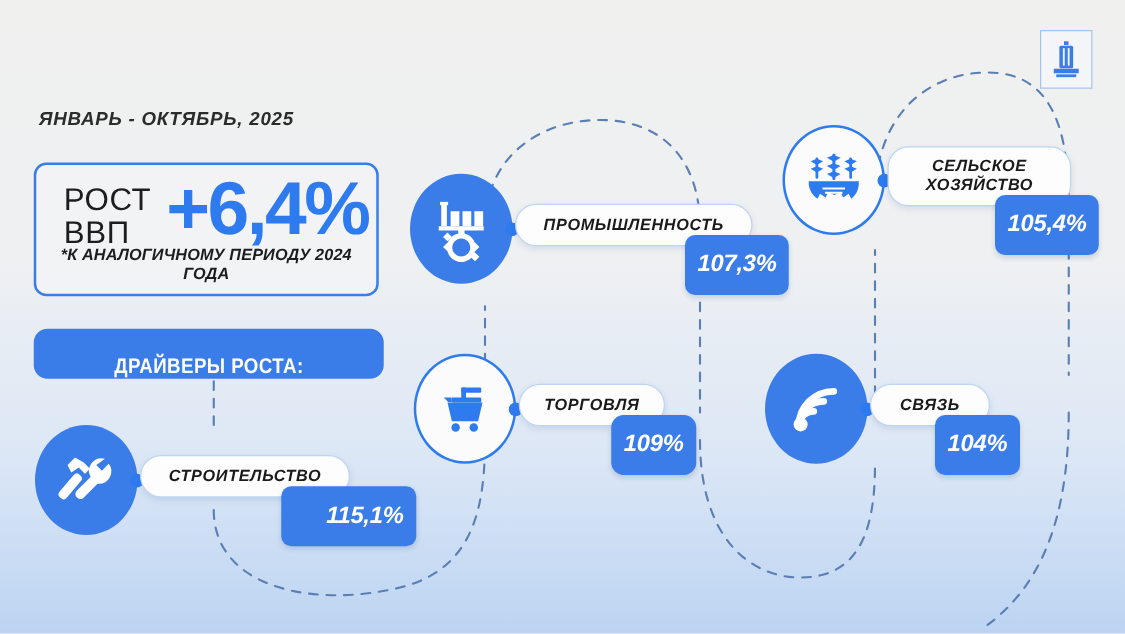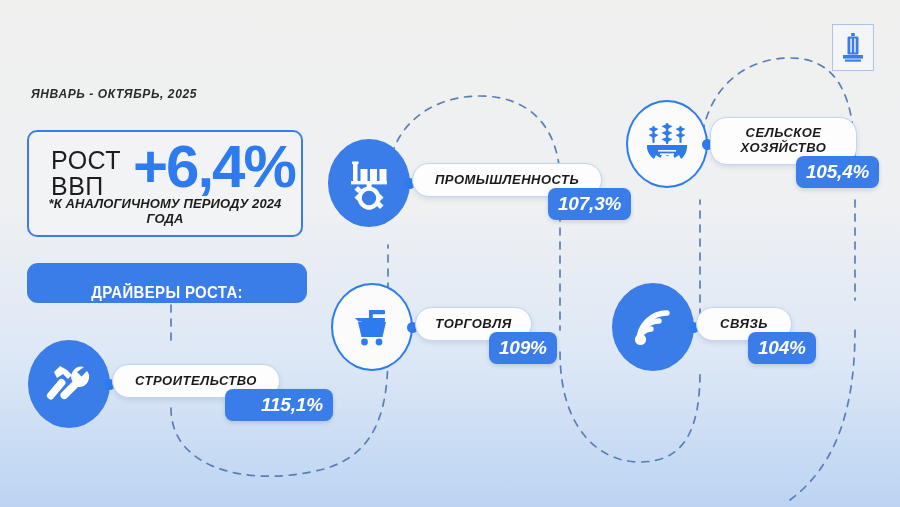--- a/index.html
+++ b/index.html
@@ -44,21 +44,21 @@
     letter-spacing: 0.2px;
     transform: scaleX(0.84);
     transform-origin: left center;
     white-space: nowrap;
   }
 
   .subtitle {
     position: absolute;
     left: 31px;
     top: 87px;
-    font-size: 12px;
+    font-size: 15px;
     font-weight: 700;
     font-style: italic;
     color: #2b2b2b;
     letter-spacing: 0.6px;
     white-space: nowrap;
   }
 
   
   .logo-badge {
     position: absolute;
@@ -188,21 +188,21 @@
     width: 11px;
     height: 11px;
     border-radius: 50%;
     background: #2e7bf0;
   }
 
   .node-badge {
     position: absolute;
     background: #3b7de8;
     border-radius: 8px;
-    height: 32px;
+    height: 48px;
     padding: 0 10px;
     display: flex;
     align-items: center;
     justify-content: flex-end;
     box-shadow: 0 2px 4px rgba(40,70,120,0.18);
   }
   .node-badge span {
     color: #ffffff;
     font-size: 19px;
     font-weight: 700;
@@ -317,21 +317,21 @@
           <path d="M11 20 h28 l-3.5 15 h-21 Z"></path>
           <circle cx="17.5" cy="40" r="3.4"></circle>
           <circle cx="32" cy="40" r="3.4"></circle>
         </g>
       </svg>
     </div>
     <div class="pill-nub" style="left:76px; top:39px;"></div>
     <div class="node-pill" style="left:84px; top:24px; width:117px; height:34px;">
       <span>ТОРГОВЛЯ</span>
     </div>
-    <div class="node-badge" style="left:158px; top:49px;">
+    <div class="node-badge" style="left:158px; top:49px;border-radius:10px;">
       <span>109%</span>
     </div>
   </div>
 
   <div class="node" style="left:626px; top:100px;">
     <div class="node-icon outline">
       <svg width="54" height="54" viewBox="0 0 54 54">
         <g fill="#2e7bf0">
           <g>
             <rect x="12.4" y="9" width="2.2" height="17" rx="1"></rect>

